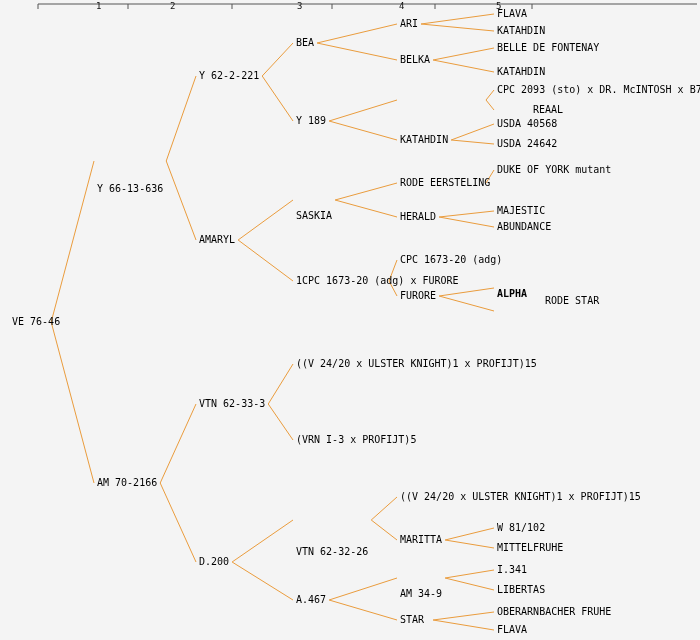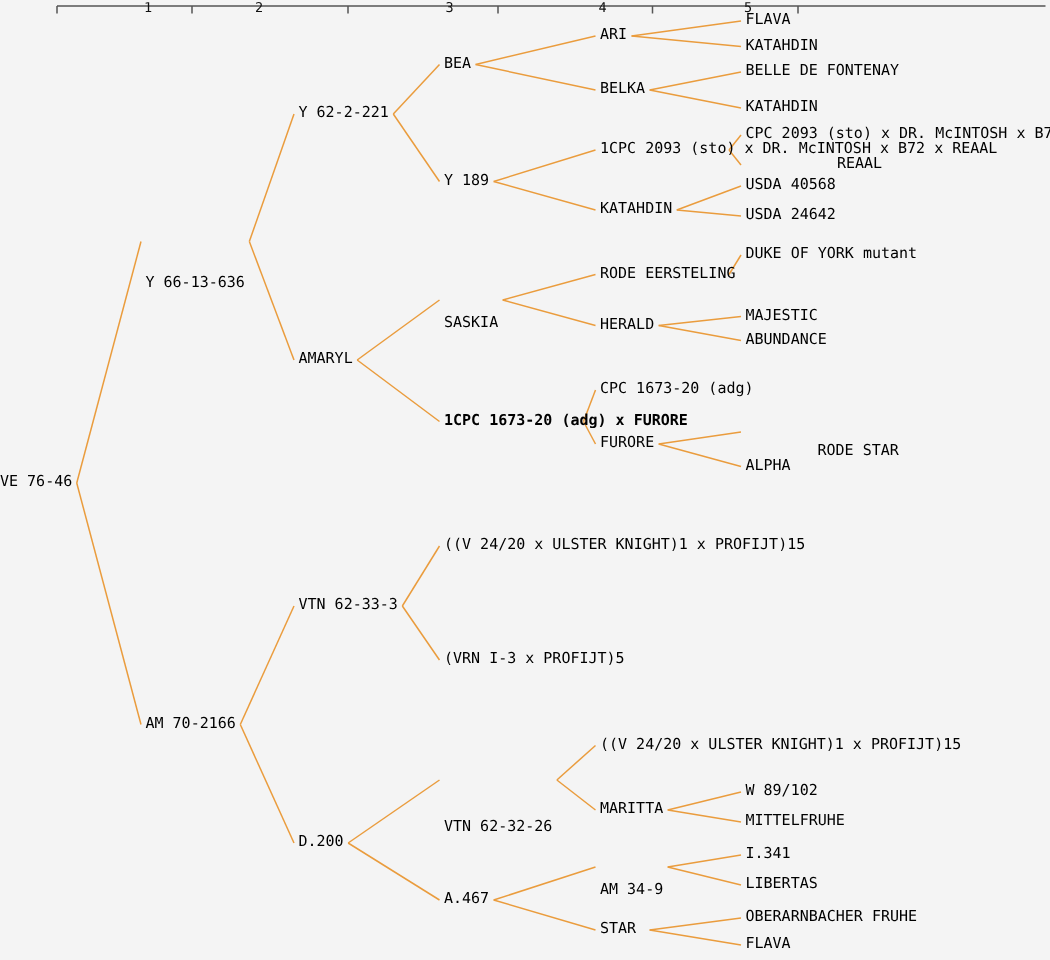--- a/index.html
+++ b/index.html
@@ -70,58 +70,57 @@
       <line x1="445.14" y1="578" x2="494" y2="590" stroke="#EA9C3D" stroke-width="1"></line>
       <line x1="329.1" y1="600" x2="397" y2="620" stroke="#EA9C3D" stroke-width="1"></line>
       <line x1="433.1" y1="620" x2="494" y2="612" stroke="#EA9C3D" stroke-width="1"></line>
       <line x1="433.1" y1="620" x2="494" y2="630" stroke="#EA9C3D" stroke-width="1"></line>
     </svg>
 <span class="ruler-num" style="left: 96px; top: 1px;">1</span>
     <span class="ruler-num" style="left: 170px; top: 1px;">2</span>
     <span class="ruler-num" style="left: 297px; top: 1px;">3</span>
     <span class="ruler-num" style="left: 399px; top: 1px;">4</span>
     <span class="ruler-num" style="left: 496px; top: 1px;">5</span>
-    <span class="node" style="left: 0px; top: 316px; color: rgb(0, 0, 0);">VE 76-46</span>
+    <span class="node" style="left: 12px; top: 316px; color: rgb(0, 0, 0);">VE 76-46</span>
     <span class="node" style="left: 97px; top: 155px; color: rgb(0, 0, 0); margin-top: 28px;">Y 66-13-636</span>
     <span class="node" style="left: 199px; top: 70px; color: rgb(0, 0, 0);">Y 62-2-221</span>
     <span class="node" style="left: 296px; top: 37px; color: rgb(0, 0, 0);">BEA</span>
     <span class="node" style="left: 400px; top: 18px; color: rgb(0, 0, 0);">ARI</span>
     <span class="node" style="left: 497px; top: 8px; color: rgb(0, 0, 0);">FLAVA</span>
     <span class="node" style="left: 497px; top: 25px; color: rgb(0, 0, 0);">KATAHDIN</span>
     <span class="node" style="left: 400px; top: 54px; color: rgb(0, 0, 0);">BELKA</span>
     <span class="node" style="left: 497px; top: 42px; color: rgb(0, 0, 0);">BELLE DE FONTENAY</span>
     <span class="node" style="left: 497px; top: 66px; color: rgb(0, 0, 0);">KATAHDIN</span>
     <span class="node" style="left: 296px; top: 115px; color: rgb(0, 0, 0);">Y 189</span>
-    <span class="node" style="left: 400px; top: 94px; color: rgb(0, 0, 0);">1CPC 2093 (sto) x DR. McINTOSH x B72 x REAAL</span>
     <span class="node" style="left: 497px; top: 84px; color: rgb(0, 0, 0);">CPC 2093 (sto) x DR. McINTOSH x B72</span>
-    <span class="node" style="left: 522px; top: 104px; color: rgb(0, 0, 0); padding-left: 36px;">REAAL</span>
+    <span class="node" style="left: 497px; top: 104px; color: rgb(0, 0, 0); padding-left: 36px;">REAAL</span>
     <span class="node" style="left: 400px; top: 134px; color: rgb(0, 0, 0);">KATAHDIN</span>
     <span class="node" style="left: 497px; top: 118px; color: rgb(0, 0, 0);">USDA 40568</span>
     <span class="node" style="left: 497px; top: 138px; color: rgb(0, 0, 0);">USDA 24642</span>
     <span class="node" style="left: 199px; top: 234px; color: rgb(0, 0, 0);">AMARYL</span>
     <span class="node" style="left: 296px; top: 194px; color: rgb(0, 0, 0); margin-top: 16px;">SASKIA</span>
     <span class="node" style="left: 400px; top: 177px; color: rgb(0, 0, 0);">RODE EERSTELING</span>
     <span class="node" style="left: 497px; top: 164px; color: rgb(0, 0, 0);">DUKE OF YORK mutant</span>
     <span class="node" style="left: 400px; top: 211px; color: rgb(0, 0, 0);">HERALD</span>
     <span class="node" style="left: 497px; top: 205px; color: rgb(0, 0, 0);">MAJESTIC</span>
     <span class="node" style="left: 497px; top: 221px; color: rgb(0, 0, 0);">ABUNDANCE</span>
-    <span class="node" style="left: 296px; top: 275px; color: rgb(0, 0, 0); font-weight: bold;">1CPC 1673-20 (adg) x FURORE</span>
+    <span class="node" style="left: 296px; top: 275px; color: rgb(0, 0, 0);">1CPC 1673-20 (adg) x FURORE</span>
     <span class="node" style="left: 400px; top: 254px; color: rgb(0, 0, 0);">CPC 1673-20 (adg)</span>
     <span class="node" style="left: 400px; top: 290px; color: rgb(0, 0, 0);">FURORE</span>
     <span class="node" style="left: 497px; top: 295px; color: rgb(0, 0, 0); margin-left: 48px;">RODE STAR</span>
-    <span class="node" style="left: 497px; top: 305px; color: rgb(0, 0, 0);">ALPHA</span>
+    <span class="node" style="left: 497px; top: 288px; color: rgb(0, 0, 0); font-weight: bold;">ALPHA</span>
     <span class="node" style="left: 97px; top: 477px; color: rgb(0, 0, 0);">AM 70-2166</span>
     <span class="node" style="left: 199px; top: 398px; color: rgb(0, 0, 0);">VTN 62-33-3</span>
     <span class="node" style="left: 296px; top: 358px; color: rgb(0, 0, 0);">((V 24/20 x ULSTER KNIGHT)1 x PROFIJT)15</span>
     <span class="node" style="left: 296px; top: 434px; color: rgb(0, 0, 0);">(VRN I-3 x PROFIJT)5</span>
     <span class="node" style="left: 199px; top: 556px; color: rgb(0, 0, 0);">D.200</span>
     <span class="node" style="left: 296px; top: 514px; color: rgb(0, 0, 0); margin-top: 32px;">VTN 62-32-26</span>
     <span class="node" style="left: 400px; top: 491px; color: rgb(0, 0, 0);">((V 24/20 x ULSTER KNIGHT)1 x PROFIJT)15</span>
     <span class="node" style="left: 400px; top: 534px; color: rgb(0, 0, 0);">MARITTA</span>
-    <span class="node" style="left: 497px; top: 522px; color: rgb(0, 0, 0);">W 89/102</span>
+    <span class="node" style="left: 497px; top: 522px; color: rgb(0, 0, 0);">W 81/102</span>
     <span class="node" style="left: 497px; top: 542px; color: rgb(0, 0, 0);">MITTELFRUHE</span>
     <span class="node" style="left: 296px; top: 594px; color: rgb(0, 0, 0);">A.467</span>
     <span class="node" style="left: 400px; top: 572px; color: rgb(0, 0, 0); margin-top: 16px;">AM 34-9</span>
     <span class="node" style="left: 497px; top: 564px; color: rgb(0, 0, 0);">I.341</span>
     <span class="node" style="left: 497px; top: 584px; color: rgb(0, 0, 0);">LIBERTAS</span>
     <span class="node" style="left: 400px; top: 614px; color: rgb(0, 0, 0);">STAR</span>
     <span class="node" style="left: 497px; top: 606px; color: rgb(0, 0, 0);">OBERARNBACHER FRUHE</span>
     <span class="node" style="left: 497px; top: 624px; color: rgb(0, 0, 0);">FLAVA</span>
   </div>
 

